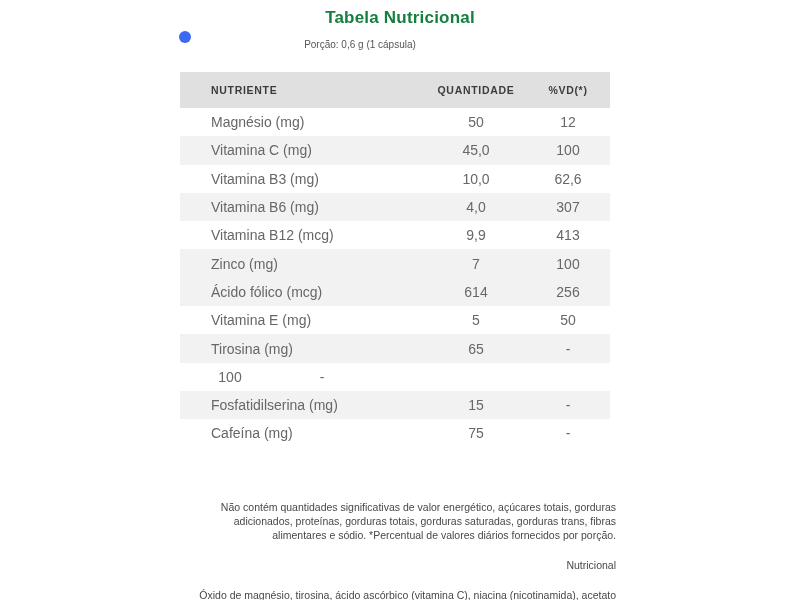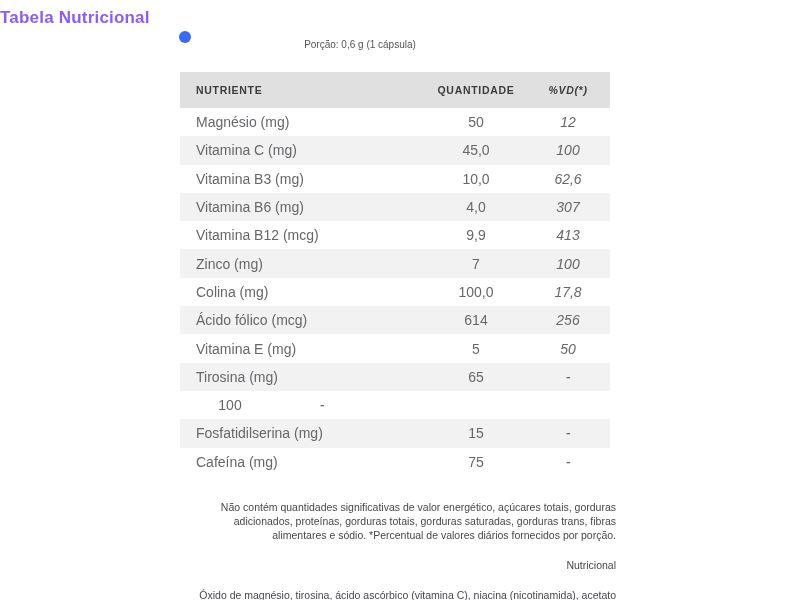--- a/index.html
+++ b/index.html
@@ -1,22 +1,22 @@
 <!DOCTYPE html>
 <html><head>
 <meta charset="utf-8">
 <style>
   html,body{margin:0;padding:0;}
   body{
     width:800px;height:600px;position:relative;background:#ffffff;
     font-family:"Liberation Sans", sans-serif;overflow:hidden;
   }
   .page-title{
-    position:absolute;top:8px;left:0;width:800px;
-    margin:0;font-size:17px;font-weight:bold;color:#8b5cf6;letter-spacing:0.2px;
+    position:absolute;top:8px;left:0;width:800px;text-align:center;
+    margin:0;font-size:17px;font-weight:bold;color:#15803d;letter-spacing:0.2px;
   }
   .carousel-dot{
     position:absolute;left:179px;top:31px;width:12px;height:12px;
     border-radius:50%;background:#3D68F1;cursor:pointer;
   }
   .serving{
     position:absolute;top:39px;left:0;width:720px;text-align:center;
     margin:0;font-size:10px;color:#55565a;
   }
   .ntable{
@@ -24,23 +24,23 @@
   }
   .thead{
     display:flex;align-items:center;height:36px;background:#e0e0e0;
     font-size:10.5px;font-weight:bold;color:#3c3c40;letter-spacing:0.7px;
   }
   .trow{
     display:flex;align-items:center;height:28.3px;
     font-size:14px;color:#66676b;background:#ffffff;
   }
   .trow.alt{background:#f2f2f2;}
-  .cell-name{flex:1;padding-left:16px;text-align:left;}
+  .cell-name{flex:1;padding-left:31px;text-align:left;}
   .cell-qty{width:100px;text-align:center;}
-  .cell-vd{width:84px;text-align:center;font-style:italic;}
+  .cell-vd{width:84px;text-align:center;}
   .notes{
     position:absolute;left:180px;top:484px;width:452px;
     font-size:10.5px;line-height:14px;color:#47484c;
   }
   .notes p{margin:16px;text-align:right;}
   .notes strong{color:#353538;}
 </style>
 </head>
 <body>
 
@@ -80,25 +80,20 @@
       <div class="trow">
         <span class="cell-name">Vitamina B12 (mcg)</span>
         <span class="cell-qty">9,9</span>
         <span class="cell-vd">413</span>
       </div>
       <div class="trow alt">
         <span class="cell-name">Zinco (mg)</span>
         <span class="cell-qty">7</span>
         <span class="cell-vd">100</span>
       </div>
-      <div class="trow">
-        <span class="cell-name">Colina (mg)</span>
-        <span class="cell-qty">100,0</span>
-        <span class="cell-vd">17,8</span>
-      </div>
       <div class="trow alt">
         <span class="cell-name">Ácido fólico (mcg)</span>
         <span class="cell-qty">614</span>
         <span class="cell-vd">256</span>
       </div>
       <div class="trow">
         <span class="cell-name">Vitamina E (mg)</span>
         <span class="cell-qty">5</span>
         <span class="cell-vd">50</span>
       </div>

